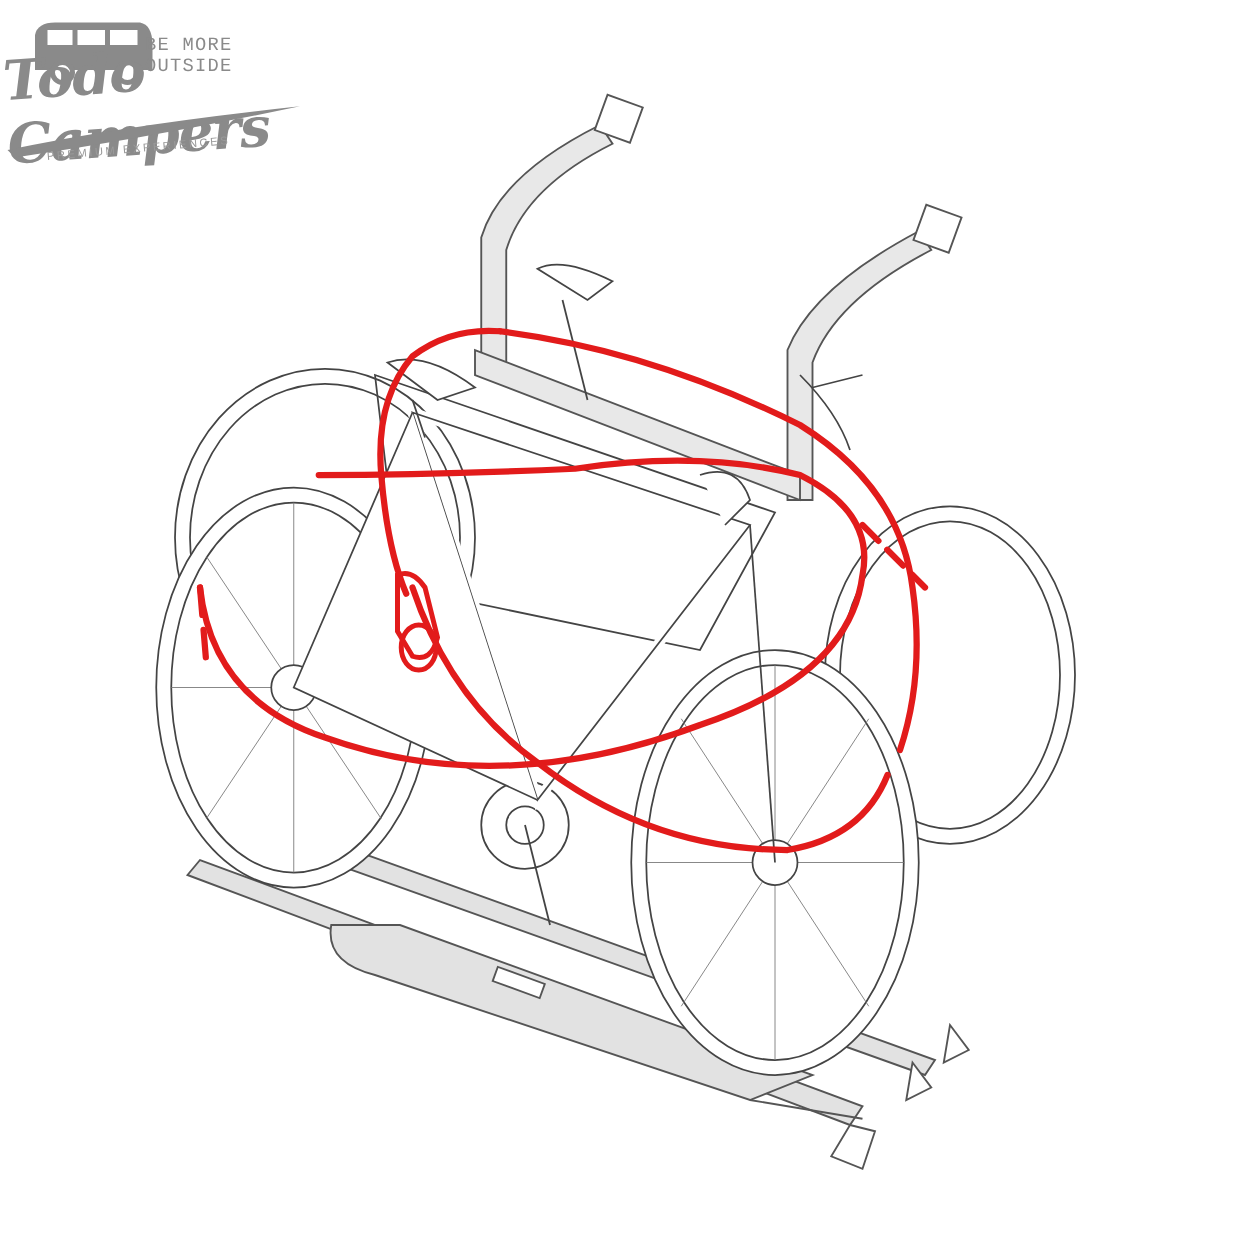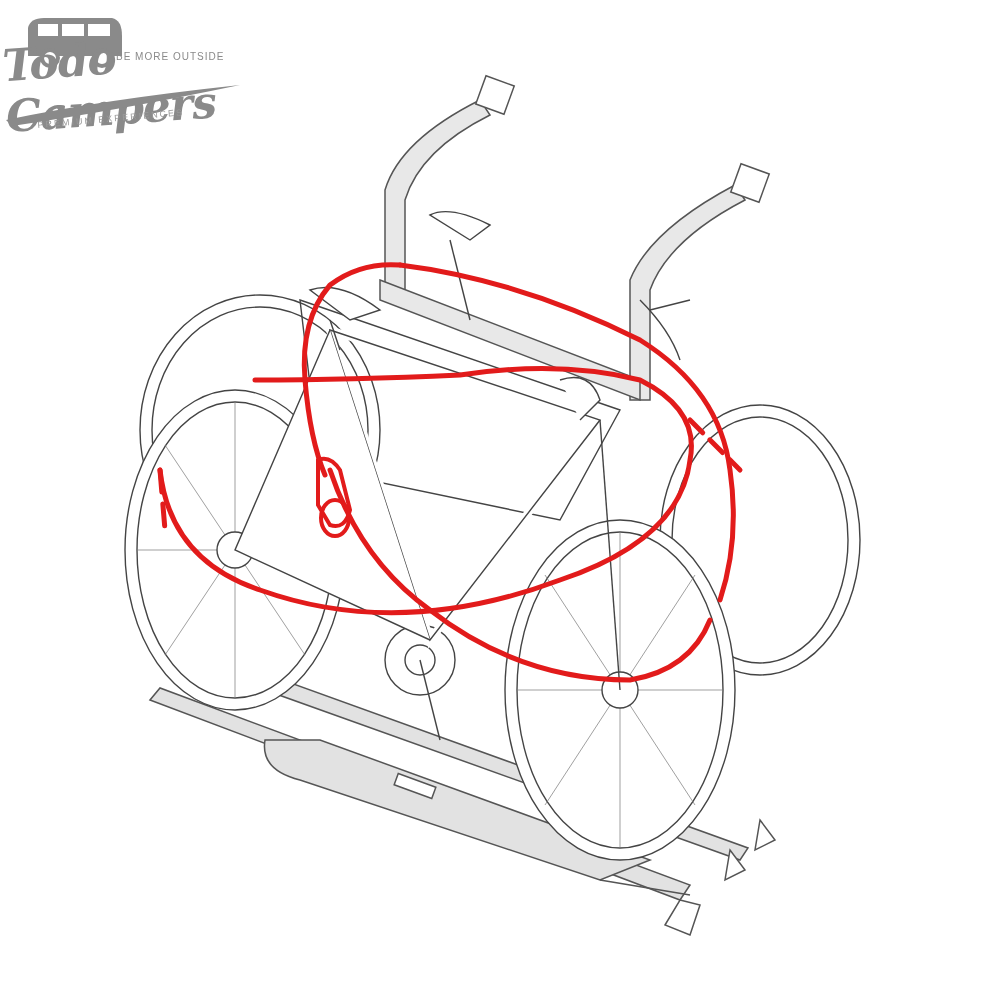--- a/index.html
+++ b/index.html
@@ -1,18 +1,18 @@
 <!DOCTYPE html>
 <html><head>
 <meta charset="utf-8">
 <style>
   html, body { margin: 0; padding: 0; background: #ffffff; }
   body { width: 1000px; height: 1000px; position: relative; overflow: hidden; font-family: "Liberation Sans", sans-serif; }
   .logo { position: absolute; left: 0; top: 0; width: 250px; height: 150px; }
-  .logo .tagline { position: absolute; left: 116px; top: 28px; font-size: 10px; letter-spacing: 1px; color: #8a8a8a; font-family: Liberation Sans, sans-serif; margin-top: 23px; }
+  .logo .tagline { position: absolute; left: 116px; top: 28px; font-size: 15px; letter-spacing: 1px; color: #8a8a8a; font-family: Liberation Mono, monospace; }
   .logo .brand { position: absolute; left: 8px; top: 40px; font-size: 44px; font-style: italic; font-weight: bold; color: #8a8a8a; font-family: "DejaVu Serif", serif; letter-spacing: -1px; transform: rotate(-4deg); transform-origin: left bottom; }
   .logo .sub { position: absolute; left: 38px; top: 120px; font-size: 9px; letter-spacing: 2px; color: #9a9a9a; font-family: "Liberation Sans", sans-serif; transform: rotate(-5deg); transform-origin: left bottom; }
   .illustration { position: absolute; left: 0; top: 0; width: 1000px; height: 1000px; }
 </style>
 </head>
 <body>
 
 <svg class="illustration" viewBox="0 0 1000 1000" xmlns="http://www.w3.org/2000/svg">
 
   <g stroke="#555" stroke-width="1.5" fill="#e2e2e2">

